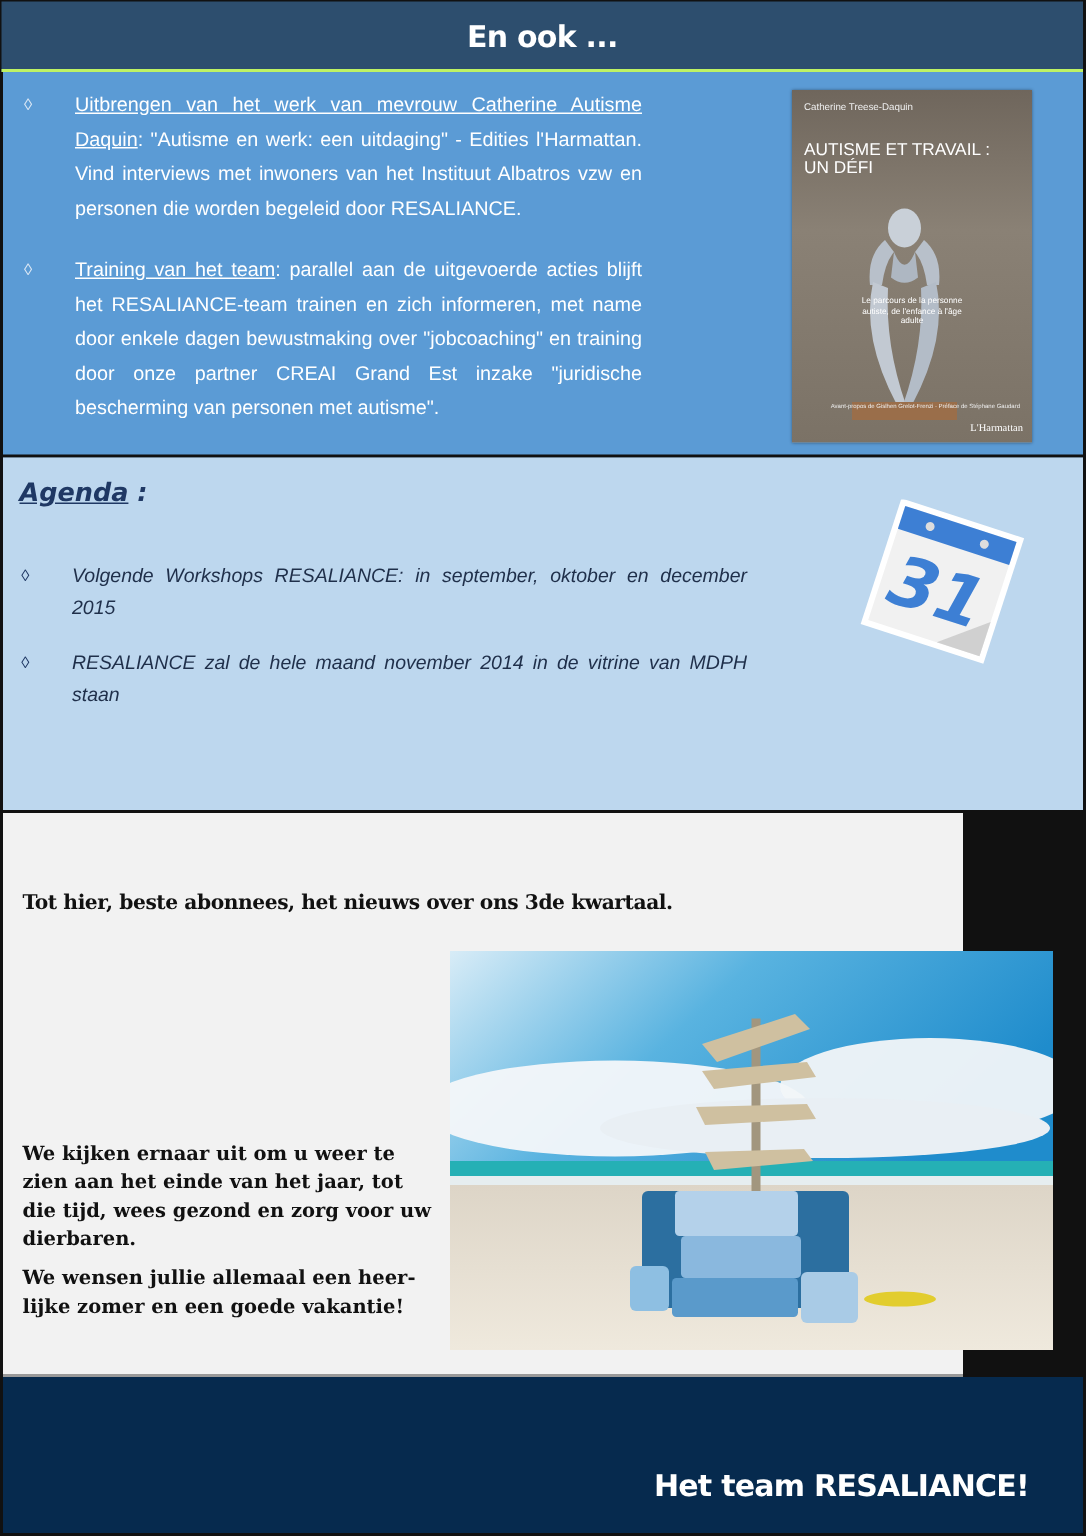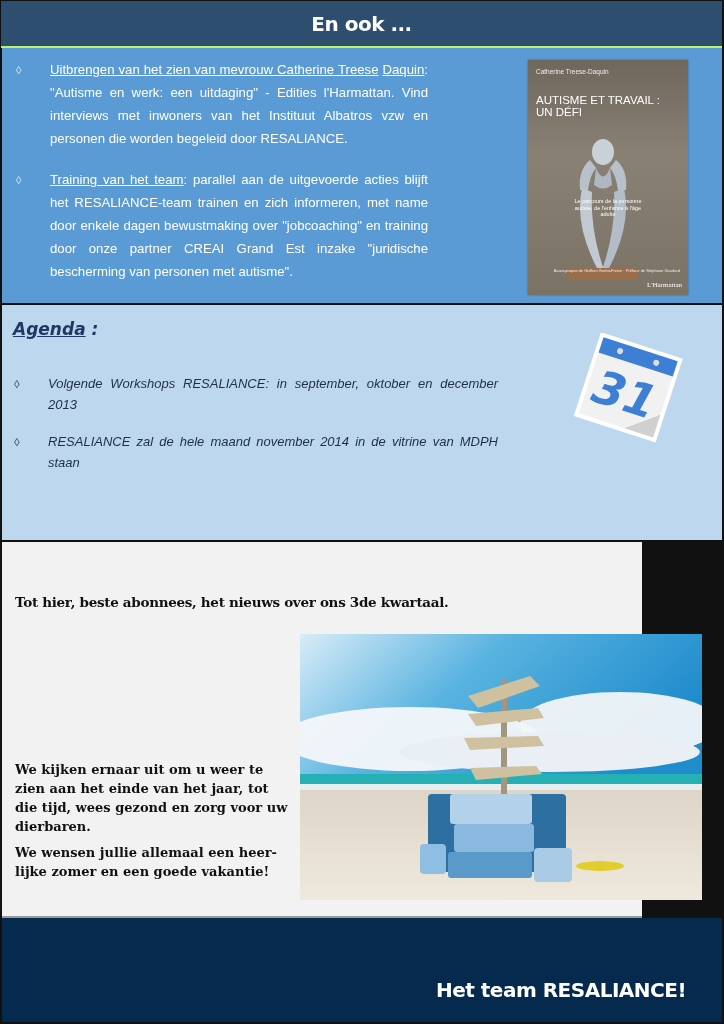--- a/index.html
+++ b/index.html
@@ -48,21 +48,21 @@
 
   <div class="hdr">
     <h1>En ook ...</h1>
   </div>
 
   <div class="sec1">
     <div class="txt">
       <div class="bullet-row">
         <span class="dia">◊</span>
         <div class="body">
-          <span class="u">Uitbrengen van het zien van mevrouw Catherine Treese</span>
+          <span class="u">Uitbrengen van het werk van mevrouw Catherine Autisme</span>
           <span class="u">Daquin</span><span>: "Autisme en werk: een uitdaging" - Edities l'Harmattan. Vind interviews met inwoners van het Instituut Albatros vzw en personen die worden begeleid door RESALIANCE.</span>
         </div>
       </div>
       <div class="bullet-row">
         <span class="dia">◊</span>
         <div class="body">
           <span class="u">Training van het team</span><span>: parallel aan de uitgevoerde acties blijft het RESALIANCE-team trainen en zich informeren, met name door enkele dagen bewustmaking over "jobcoaching" en training door onze partner CREAI Grand Est inzake "juridische bescherming van personen met autisme".</span>
         </div>
       </div>
     </div>
@@ -86,21 +86,21 @@
       <div class="pref">Avant-propos de Gislhen Grelot-Frenzi · Préface de Stéphane Gaudard</div>
       <div class="pub">L'Harmattan</div>
     </div>
   </div>
 
   <div class="sec2">
     <h2><span class="u">Agenda</span><span> :</span></h2>
     <div class="list">
       <div class="bullet-row">
         <span class="dia">◊</span>
-        <div class="body">Volgende Workshops RESALIANCE: in september, oktober en december 2013</div>
+        <div class="body">Volgende Workshops RESALIANCE: in september, oktober en december 2015</div>
       </div>
       <div class="bullet-row">
         <span class="dia">◊</span>
         <div class="body">RESALIANCE zal de hele maand november 2014 in de vitrine van MDPH staan</div>
       </div>
     </div>
     <svg class="cal" viewBox="0 0 120 110">
       <g transform="rotate(18 60 55)">
         <rect x="18" y="10" width="86" height="88" fill="#fff"></rect>
         <rect x="22" y="14" width="78" height="80" fill="#f1f1f1"></rect>

